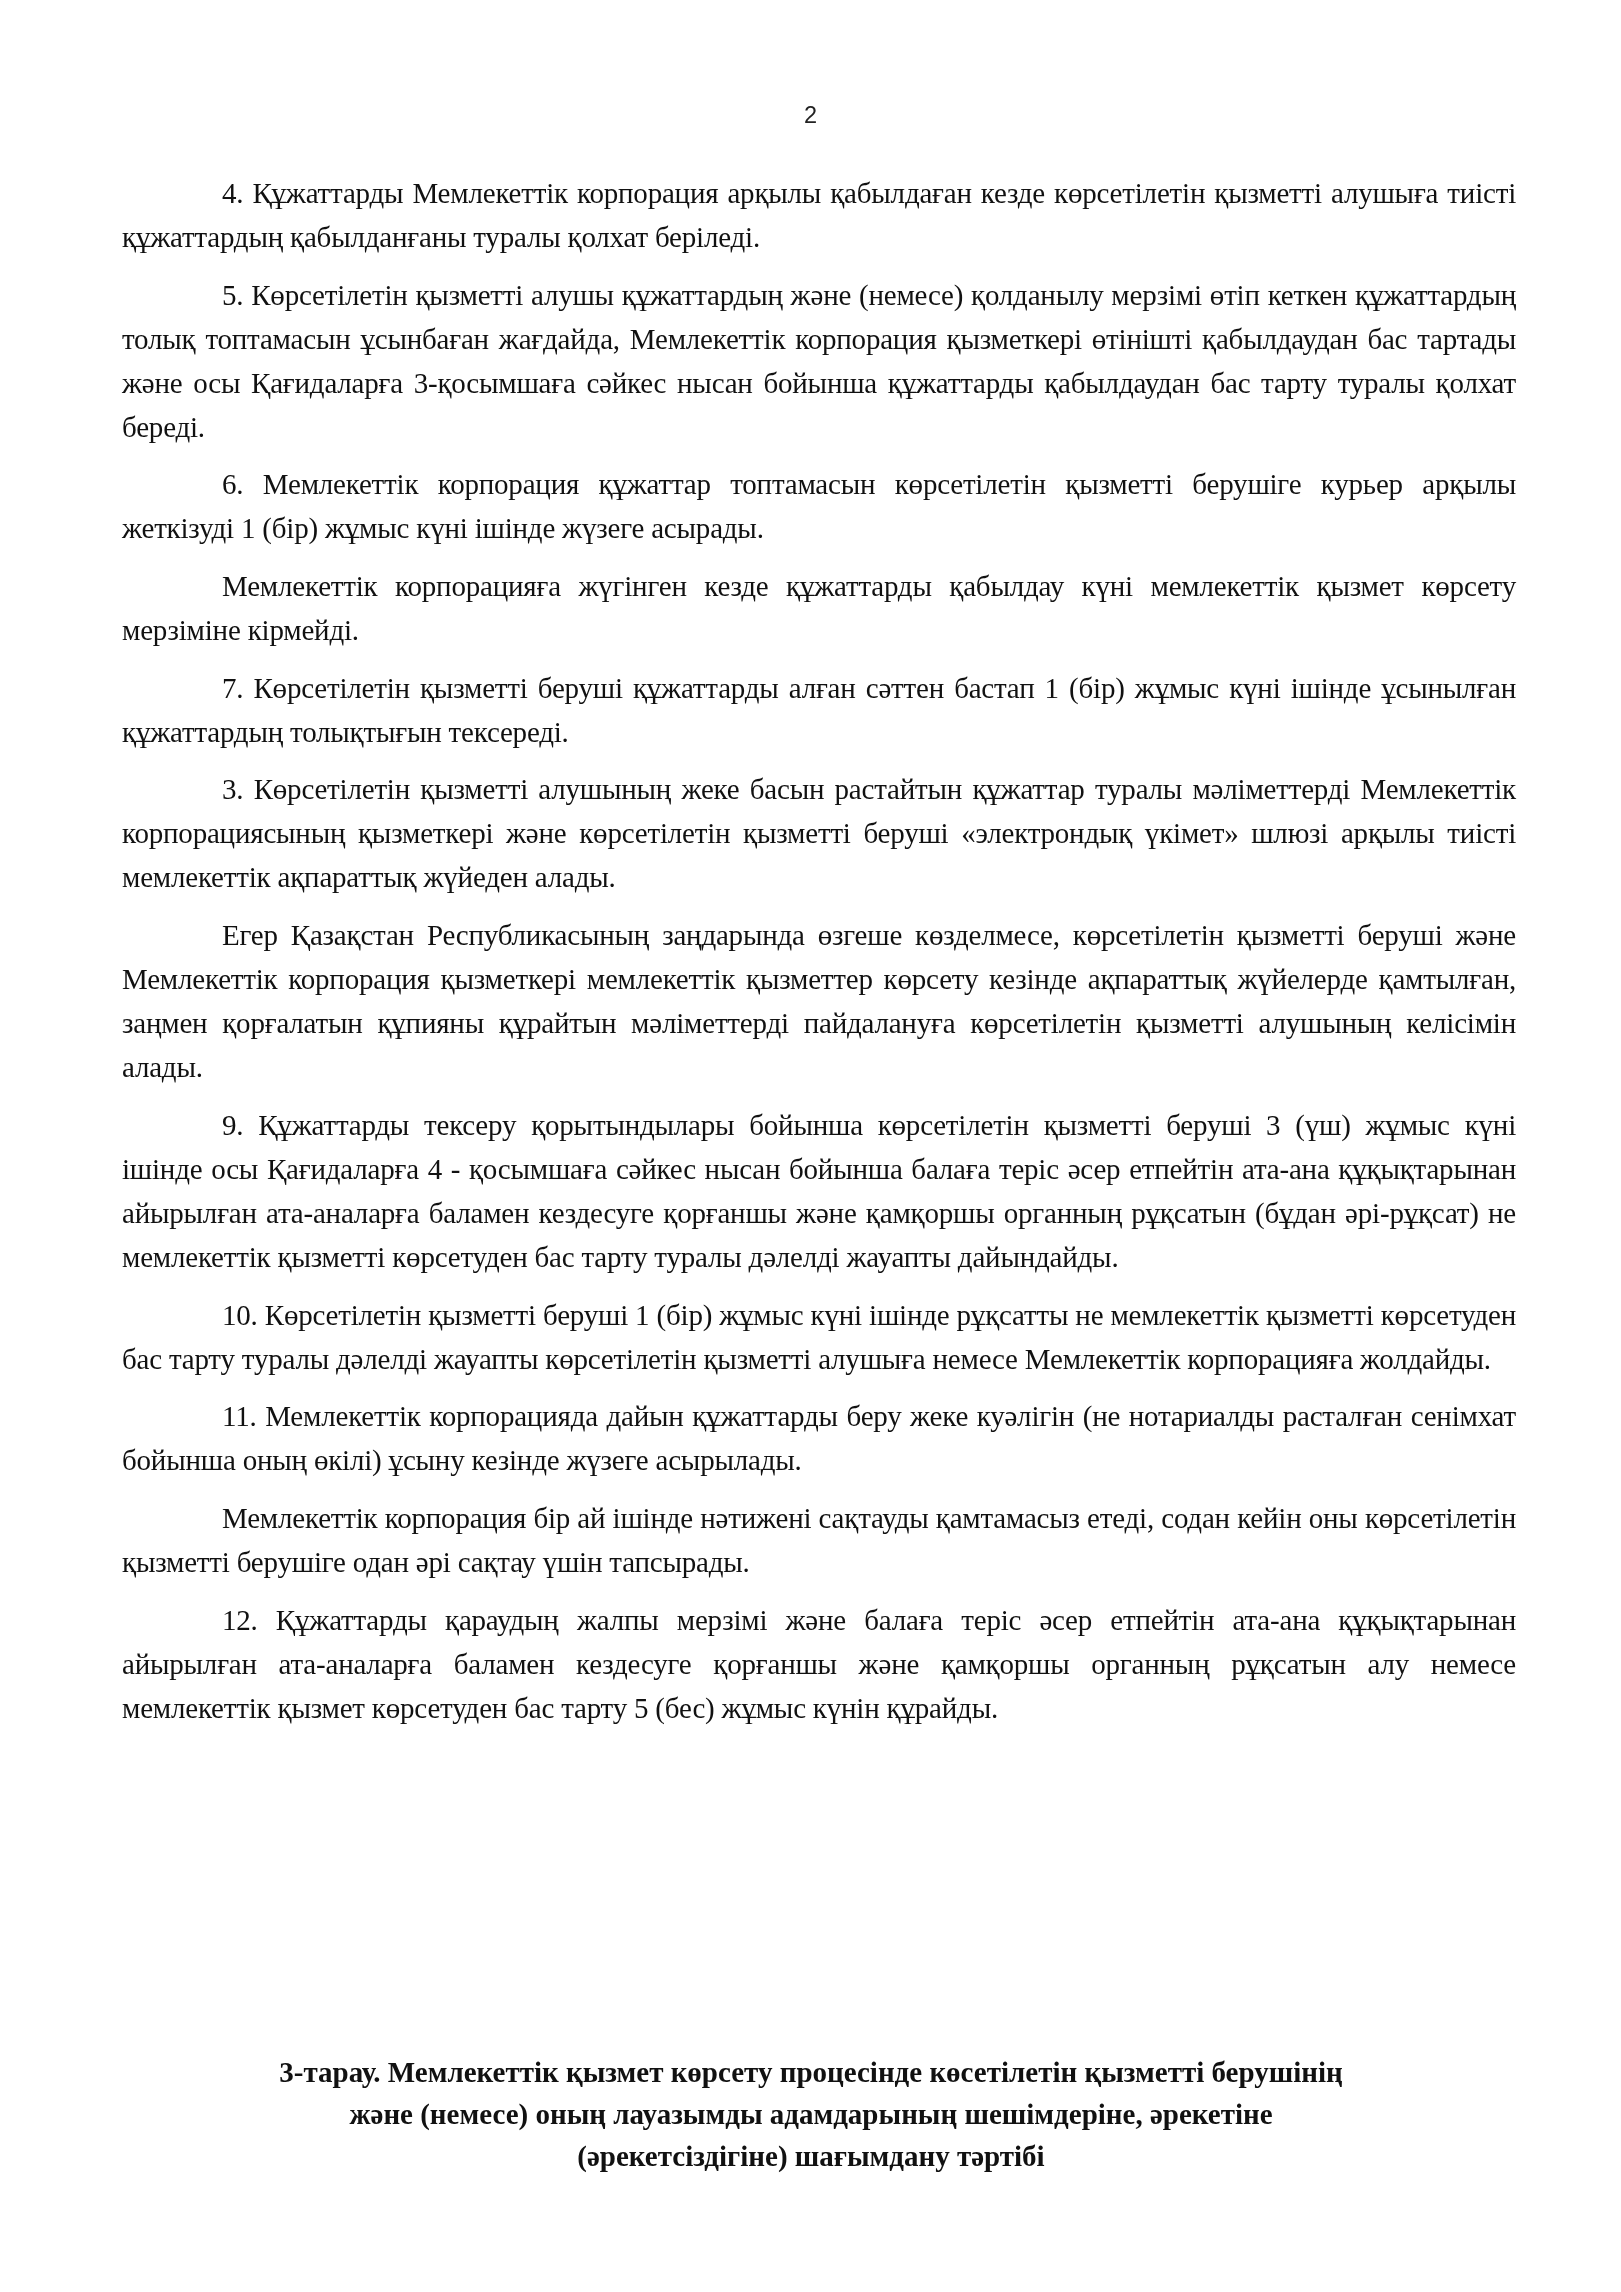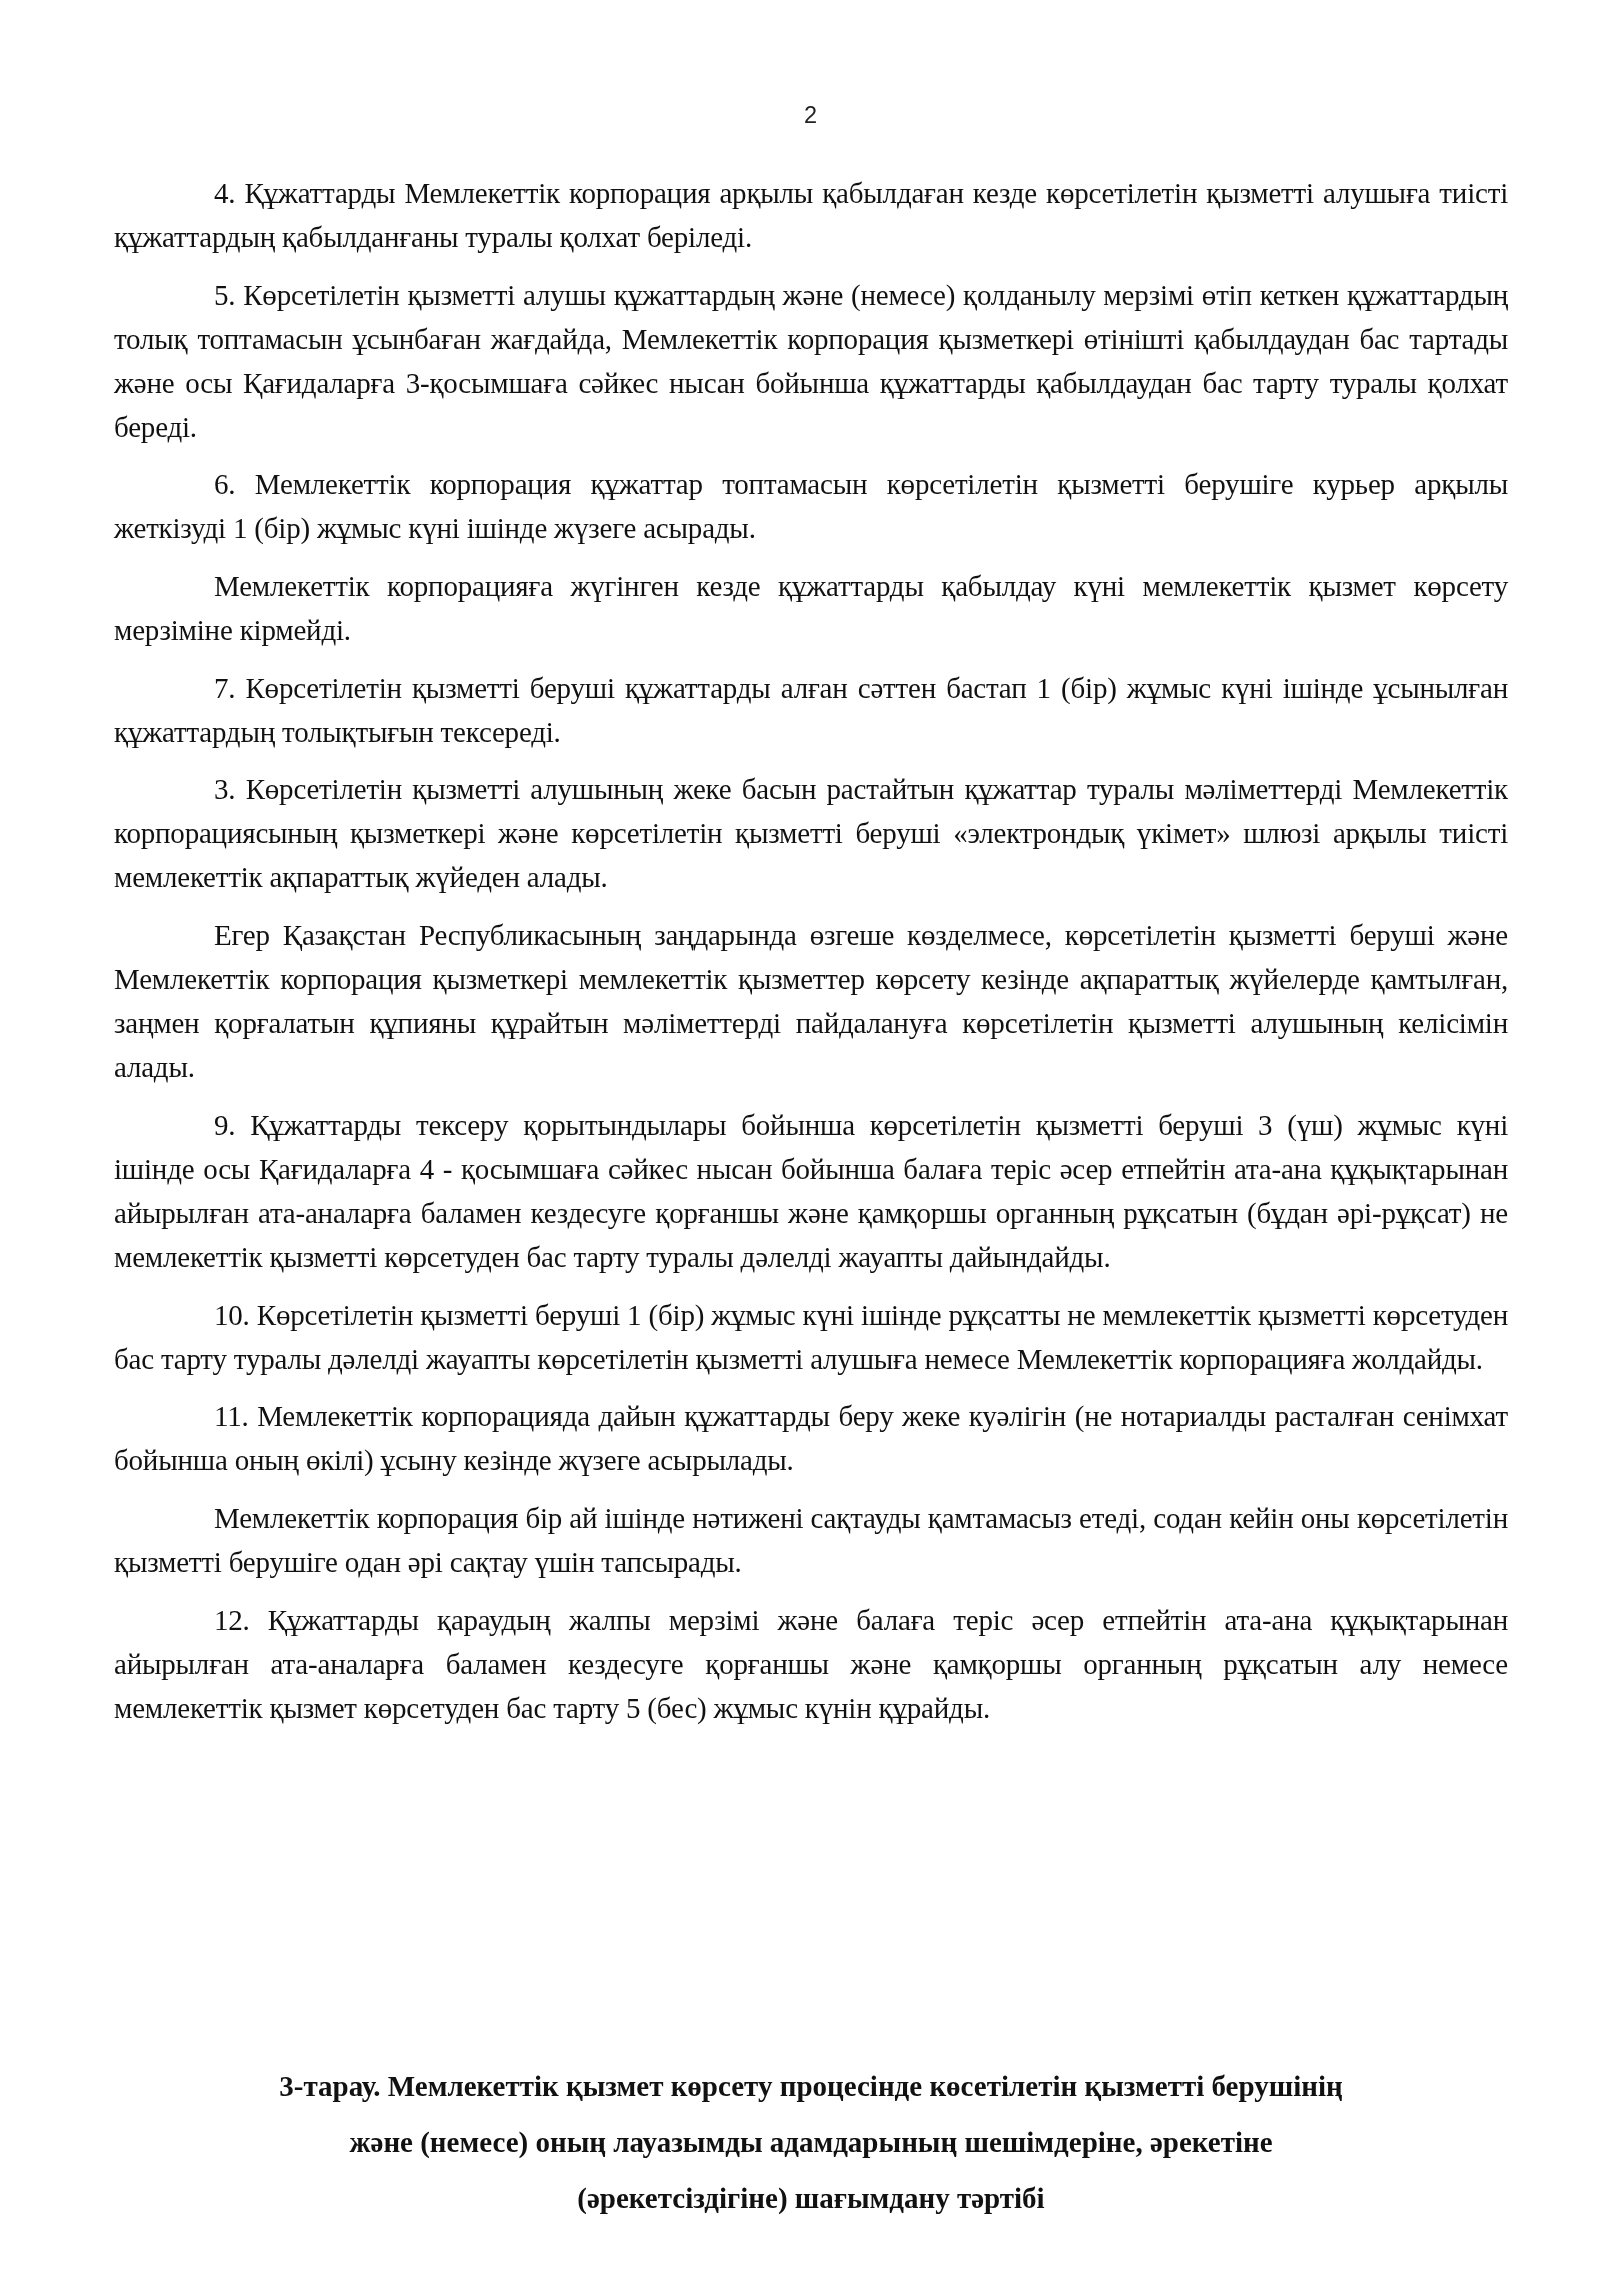--- a/index.html
+++ b/index.html
@@ -6,30 +6,30 @@
   body { width: 1621px; height: 2293px; position: relative; overflow: hidden; }
   .page {
     position: absolute; left: 114px; top: 0; width: 1394px;
     font-family: "Liberation Serif", serif; color: #111;
     font-size: 29px; line-height: 44px;
   }
   .page-number {
     position: absolute; left: 0; width: 1621px; top: 102px; text-align: center;
     font-family: "Liberation Sans", sans-serif; font-size: 23.5px; color: #222;
   }
-  .body { position: absolute; top: 171px; left: 0; width: 1394px; }
+  .body { position: absolute; top: 171px; left: 8px; width: 1394px; }
   .para {
     margin: 0 0 13.7px 0; text-align: justify; text-indent: 100px;
     letter-spacing: -0.2px;
   }
   .heading {
     position: absolute; top: 2051px; left: 0; width: 1394px;
     text-align: center; font-weight: bold; font-size: 29px; line-height: 41px;
   }
-  .heading div { margin: 15px; }
+  .heading div { margin: 1px; }
 </style>
 </head>
 <body>
 
 <div class="page-number">2</div>
 
 <div class="page">
   <div class="body">
     <p class="para">4. Құжаттарды Мемлекеттік корпорация арқылы қабылдаған кезде көрсетілетін қызметті алушыға тиісті құжаттардың қабылданғаны туралы қолхат беріледі.</p>
     <p class="para">5. Көрсетілетін қызметті алушы құжаттардың және (немесе) қолданылу мерзімі өтіп кеткен құжаттардың толық топтамасын ұсынбаған жағдайда, Мемлекеттік корпорация қызметкері өтінішті қабылдаудан бас тартады және осы Қағидаларға 3-қосымшаға сәйкес нысан бойынша құжаттарды қабылдаудан бас тарту туралы қолхат береді.</p>

